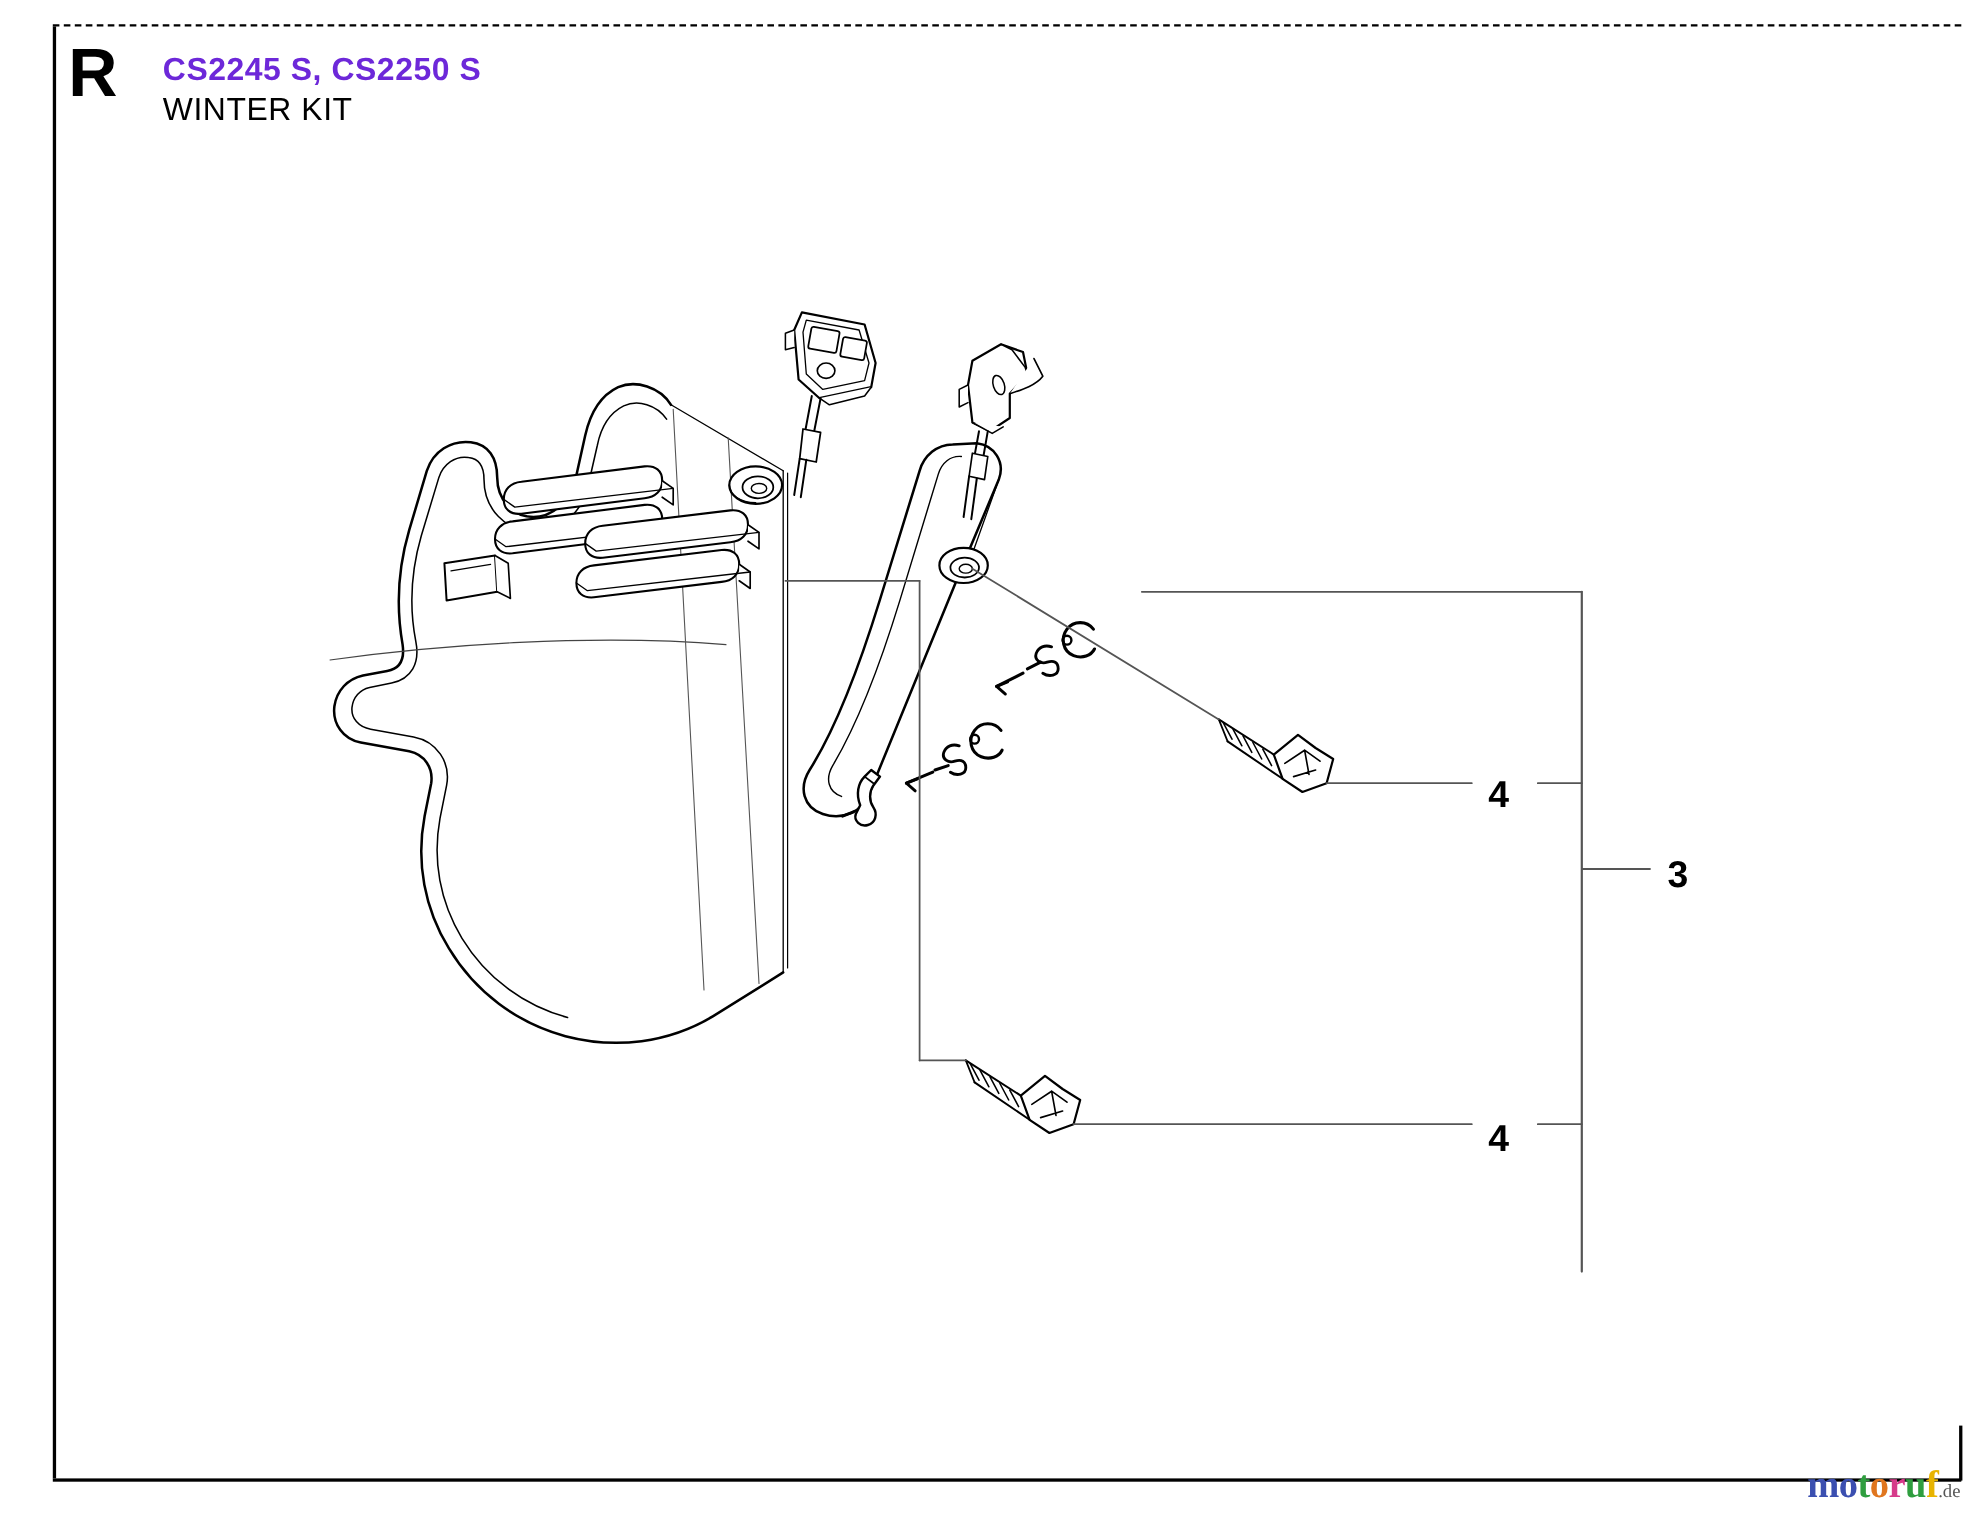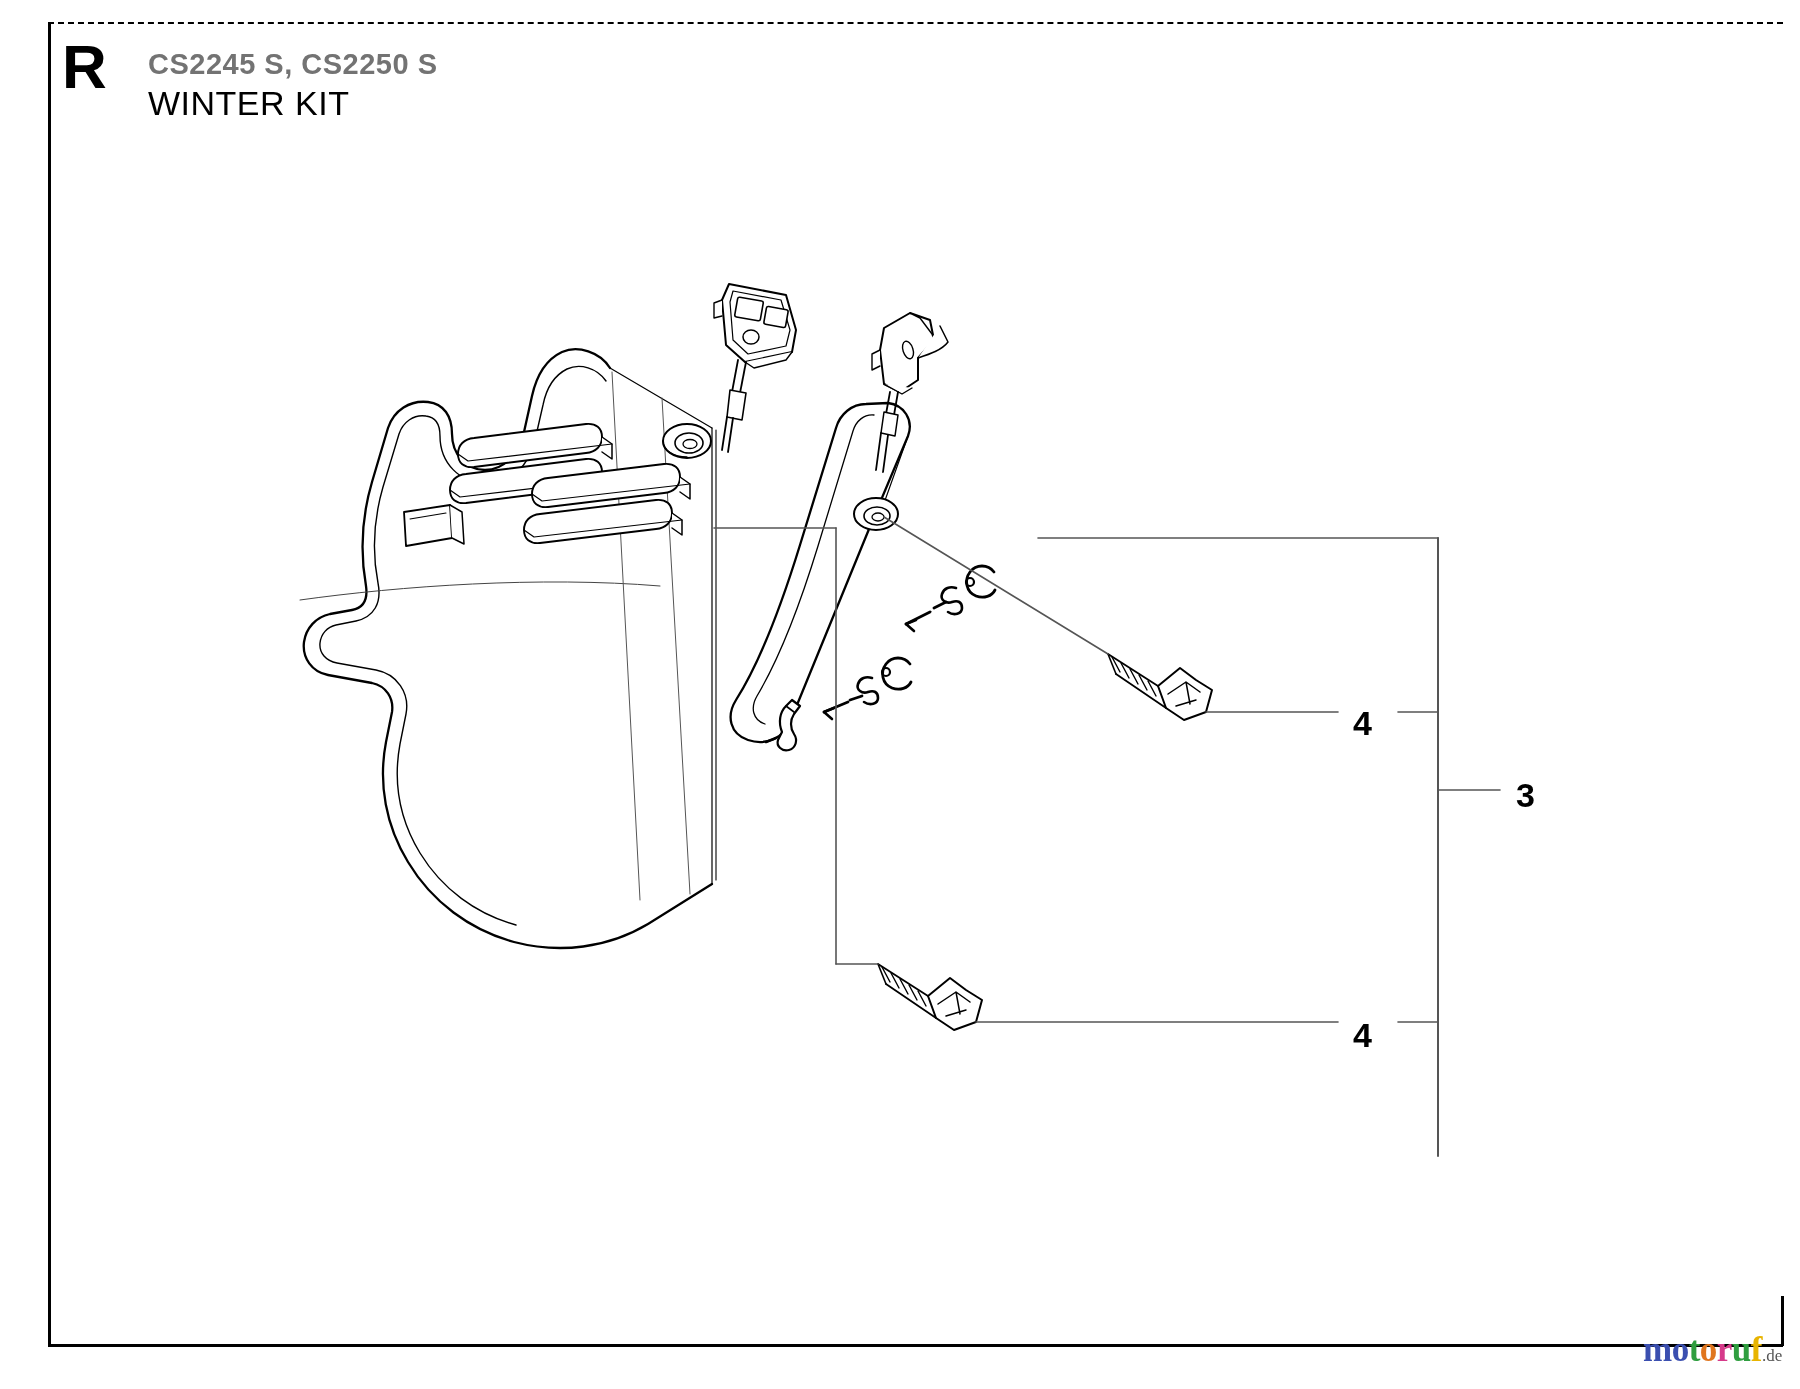--- a/index.html
+++ b/index.html
@@ -67,26 +67,26 @@
   }
   .title-block {
     position: absolute;
     left: 148px;
     top: 46px;
   }
   .title-line1 {
     font-size: 29px;
     font-weight: bold;
     letter-spacing: 0.5px;
-    color: #737373;
+    color: #6d28d9;
     line-height: 1.25;
     white-space: nowrap;
   }
   .title-line2 {
-    font-size: 34px;
+    font-size: 29px;
     font-weight: normal;
     letter-spacing: 0.5px;
     color: #000;
     line-height: 1.25;
     white-space: nowrap;
   }
 
   
   #drawing {
     position: absolute;

